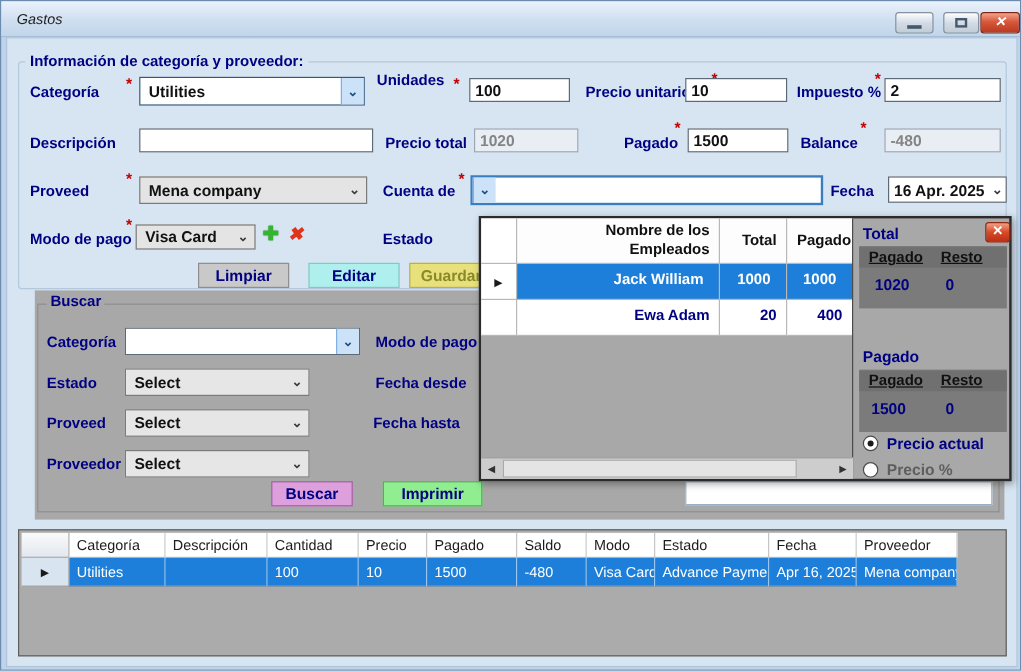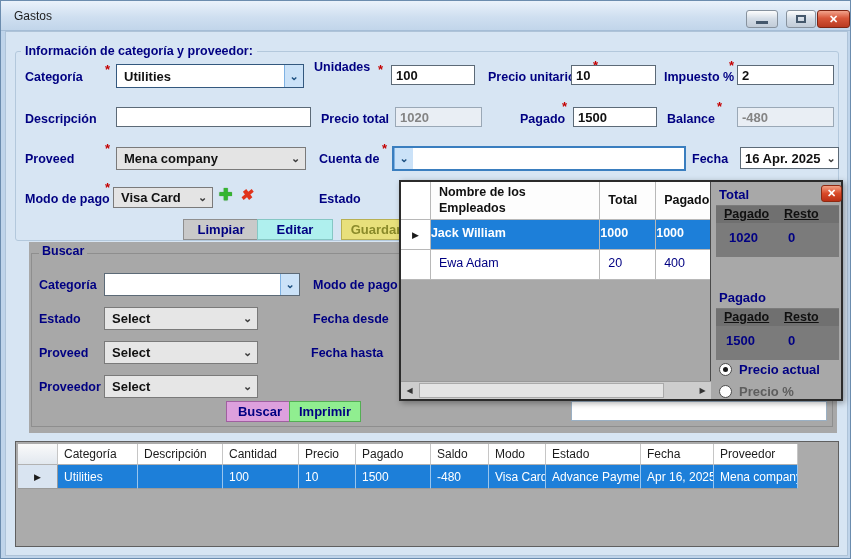--- a/index.html
+++ b/index.html
@@ -1,20 +1,20 @@
 <!DOCTYPE html>
 <html><head>
 <meta charset="utf-8">
 <style>
   * { margin:0; padding:0; box-sizing:border-box; }
   body { font-family:"Liberation Sans", sans-serif; background:#eef2f6; }
   .window { position:relative; width:851px; height:559px; background:#bfd4ea;
             border:1px solid #6b8cae; overflow:hidden; font-family:"Liberation Sans", sans-serif; }
   .titlebar { position:absolute; left:0; top:0; width:100%; height:30px;
-              background:linear-gradient(#eaf2fb,#cfdff0 55%,#c1d5ea); border-bottom:1px solid #a5bdd6; }
+              background:linear-gradient(#eaf2fb,#cfdff0 55%,#c1d5ea); border-bottom:1px solid #a5bdd6;font-style:italic; }
   .title { position:absolute; left:13px; top:8px; font-size:12px; color:#1c1c1c; }
   .wbtn { position:absolute; top:9px; height:18px; border:1px solid #87929e; border-radius:3px;
           background:linear-gradient(#fdfdfd,#d3dce6 50%,#c2ccd8); text-align:center; cursor:default; }
   .wbtn.min { left:745px; width:32px; } .wbtn.max { left:785px; width:30px; }
   .wbtn.close { left:816px; width:33px; background:linear-gradient(#f2a48d,#d8573a 45%,#b93a21);
                 border-color:#7e2513; color:#fff; font-size:11px; font-weight:bold; line-height:16px; }
   .minbar { position:absolute; left:9px; top:10px; width:12px; height:3px; background:#45586c; }
   .maxsq  { position:absolute; left:9px; top:4px; width:10px; height:8px; border:2px solid #45586c; }
   .client { position:absolute; left:4px; top:30px; width:843px; height:525px;
             background:#d7e5f3; border:1px solid #aec3d8; }
@@ -39,27 +39,27 @@
   .combo.focus { border:2px solid #3a7ebf; }
   .btn { position:absolute; height:21px; text-align:center; font-size:13px; font-weight:bold;
          color:#000082; line-height:19px; cursor:default; }
   .buscar-panel { position:absolute; left:28px; top:241px; width:808px; height:191px; background:#a8a8a8; }
   .buscar-border { position:absolute; left:2px; top:11px; width:802px; height:174px; border:1px solid #8e8e8e; }
   .buscar-title { position:absolute; left:10px; top:2px; color:#000082; font-weight:bold; font-size:12.5px;
                   background:#a8a8a8; padding:0 3px; }
   .popup { position:absolute; left:398px; top:179px; width:444px; height:221px; background:#a8a8a8;
            border:2px solid #2b2b2b; z-index:5; box-shadow:2px 2px 6px rgba(0,0,0,.35); }
   .pgrid { position:absolute; left:0; top:0; width:310px; height:217px; background:#a8a8a8;
-           border-right:1px solid #4a4a4a; }
+           border-right:1px solid #4a4a4a;text-align:right; }
   .prow { display:flex; }
   .pcell { border-right:1px solid #b8b8b8; border-bottom:1px solid #b8b8b8; overflow:hidden;
            white-space:nowrap; font-size:12.5px; }
   .phead { background:#fdfdfd; font-weight:bold; color:#101010; padding:3px 8px; line-height:1.25; }
-  .psel  { background:#1d7fd9; color:#fff; font-weight:bold; padding:6px 0; }
-  .pnorm { background:#fff; color:#000082; font-weight:normal; padding:6px 8px; }
+  .psel  { background:#1d7fd9; color:#fff; font-weight:bold; padding:6px 13px; }
+  .pnorm { background:#fff; color:#000082; font-weight:bold; padding:6px 8px; }
   .prowhdr { background:#fff; display:flex; align-items:center; justify-content:center; }
   .hscroll { position:absolute; left:0; top:199px; width:310px; height:18px; background:#cdcdcd;
              border-top:1px solid #999; }
   .harrow { position:absolute; top:0; width:17px; height:17px; font-size:8px; color:#333;
             display:flex; align-items:center; justify-content:center; }
   .hthumb { position:absolute; left:18px; top:1px; width:245px; height:15px; background:#e4e4e4;
             border:1px solid #aaa; }
   .graybox { position:absolute; width:123px; height:52px; background:#7b7b7b; }
   .graybox .ghead { position:absolute; top:1px; left:0; right:0; height:17px; background:#707070; }
   .gcol { position:absolute; font-size:12.5px; font-weight:bold; color:#101010; text-decoration:underline; }
@@ -157,21 +157,21 @@
   <span class="lbl" style="left:24px;top:191px">Modo de pago</span>
   <span class="req" style="left:104px;top:179px">*</span>
   <div class="combo flat" style="left:112px;top:186px;width:100px;height:21px">
     <span class="ctext">Visa Card</span>
     <span class="arrow">⌄</span>
   </div>
   <span class="icon-plus" style="left:218px;top:184px">✚</span>
   <span class="icon-delx" style="left:239px;top:185px">✖</span>
   <span class="lbl" style="left:318px;top:191px">Estado</span>
 
-  <div class="btn" style="left:182px;top:218px;width:76px;background:#c9c9c9;border:1px solid #8f8f8f">Limpiar</div>
+  <div class="btn" style="left:164px;top:218px;width:76px;background:#c9c9c9;border:1px solid #8f8f8f">Limpiar</div>
   <div class="btn" style="left:256px;top:218px;width:76px;background:#aff0ee;border:1px solid #86c7c4">Editar</div>
   <div class="btn" style="left:340px;top:218px;width:70px;background:#e8e07b;border:1px solid #b8b052;color:#8a8a2a">Guardar</div>
 
   <div class="buscar-panel">
     <div class="buscar-border"></div>
     <span class="buscar-title">Buscar</span>
   </div>
   <span class="lbl" style="left:38px;top:277px">Categoría</span>
   <div class="combo" style="left:103px;top:272px;width:196px;height:23px;border-color:#5c6a77">
     <span class="ctext"></span>
@@ -189,21 +189,21 @@
   </div>
   <span class="lbl" style="left:38px;top:379px">Proveedor</span>
   <div class="combo flat" style="left:103px;top:374px;width:154px;height:23px;background:#e6e6e6">
     <span class="ctext" style="color:#111">Select</span>
     <span class="arrow">⌄</span>
   </div>
   <span class="lbl" style="left:312px;top:277px">Modo de pago</span>
   <span class="lbl" style="left:312px;top:311px">Fecha desde</span>
   <span class="lbl" style="left:310px;top:345px">Fecha hasta</span>
   <div class="btn" style="left:225px;top:400px;width:68px;background:#dda0dd;border:1px solid #a05fa0">Buscar</div>
-  <div class="btn" style="left:288px;top:400px;width:72px;background:#90ee90;border:1px solid #53af53">Imprimir</div>
+  <div class="btn" style="left:318px;top:400px;width:83px;background:#90ee90;border:1px solid #53af53">Imprimir</div>
 
   <div class="whitebox"></div>
 
   <div class="popup">
     <div class="pgrid">
       <div class="prow">
         <div class="pcell phead prowhdr" style="width:30px;height:38px"></div>
         <div class="pcell phead" style="width:170px;height:38px;white-space:normal">Nombre de los Empleados</div>
         <div class="pcell phead" style="width:56px;height:38px;padding-top:11px">Total</div>
         <div class="pcell phead" style="width:54px;height:38px;padding-top:11px;border-right:none">Pagado</div>

